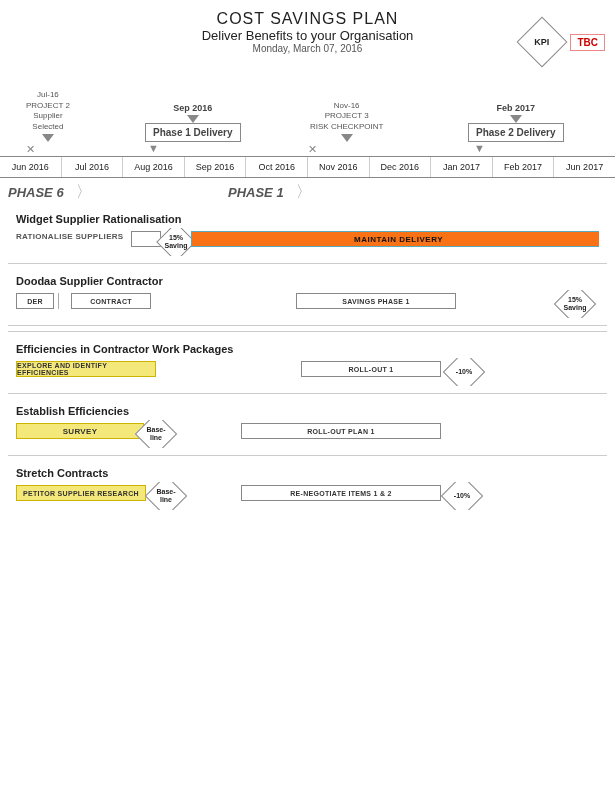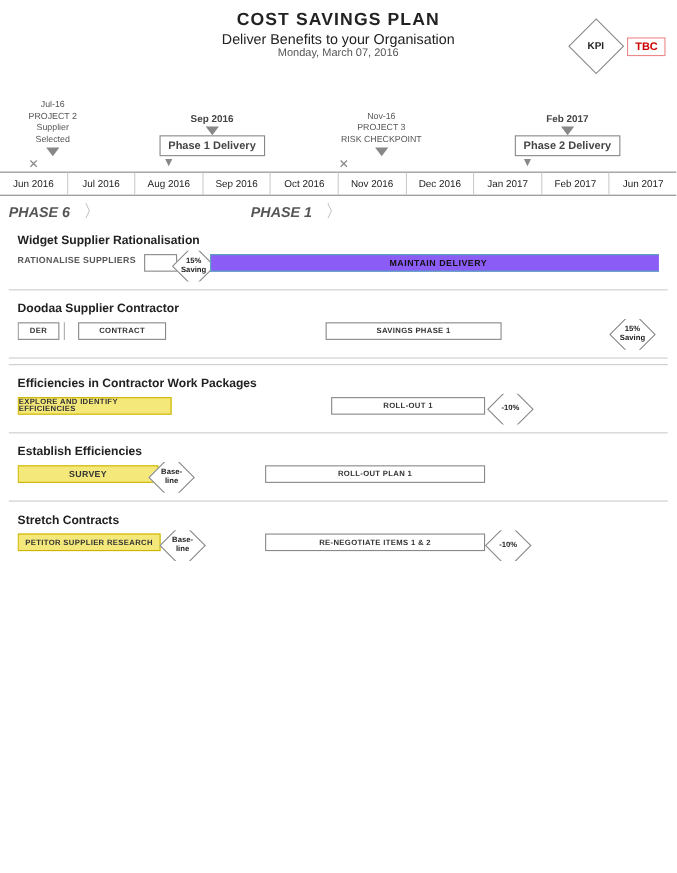--- a/index.html
+++ b/index.html
@@ -12,21 +12,21 @@
       font-size: 11px;
       color: #222;
     }
 
     .header {
       text-align: center;
       padding: 10px 0 4px;
     }
     .header-title {
       font-size: 16px;
-      font-weight: bold;
+      font-weight: normal;
       letter-spacing: 1px;
     }
     .header-subtitle {
       font-size: 13px;
       font-weight: normal;
     }
     .header-date {
       font-size: 10px;
       color: #555;
     }
@@ -170,21 +170,21 @@
       top: 3px;
       display: flex;
       align-items: center;
       justify-content: center;
       font-size: 8px;
       font-weight: bold;
       letter-spacing: 0.3px;
     }
 
     .bar-teal {
-      background: #8b5cf6;
+      background: #f97316;
       color: #111;
       border: 1px solid #5ab;
     }
     .bar-yellow {
       background: #f5e87a;
       color: #333;
       border: 1px solid #ccb400;
     }
     .bar-outline {
       background: #fff;

